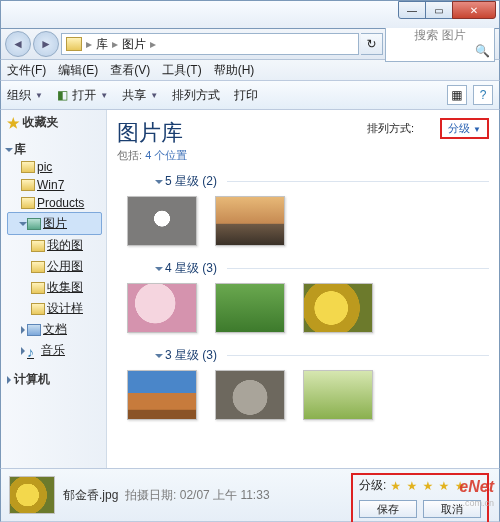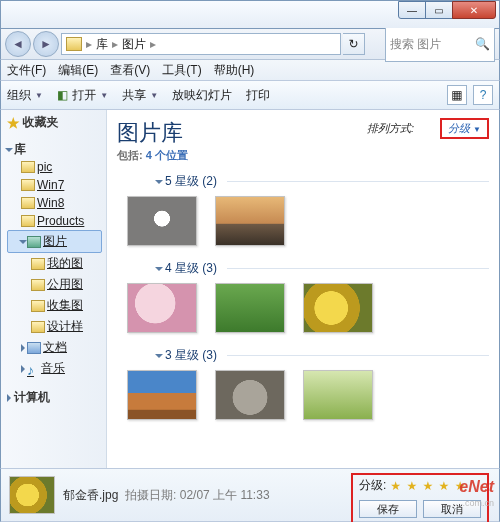--- a/index.html
+++ b/index.html
@@ -13,21 +13,21 @@
   .win-btn.max { }
   .win-btn.close { background: linear-gradient(#e78b81,#c74531); color: #fff; border-color: #8a332b; border-radius: 0 0 3px 0; width: 44px; }
 
   
   .navbar { background: linear-gradient(#f1f5fa,#e1e9f3); height: 32px; border: 1px solid #7c99b9; border-bottom: 1px solid #b4c4d8; display: flex; align-items: center; padding: 2px 4px; gap: 2px; }
   .nav-btn { width: 26px; height: 26px; border-radius: 50%; background: radial-gradient(#dfebf8,#b9cee6); border: 1px solid #94acc6; display: flex; align-items: center; justify-content: center; color: #557; }
   .address { flex: 1; height: 22px; border: 1px solid #9cb4cd; background: #fff; display: flex; align-items: center; padding: 0 4px; gap: 2px; }
   .addr-icon { width: 16px; height: 14px; background: linear-gradient(#fff2b9,#e8c85e); border: 1px solid #b89b3f; }
   .addr-sep { color: #888; padding: 0 2px; }
   .addr-ref { width: 22px; height: 22px; border: 1px solid #9cb4cd; border-left: none; background: linear-gradient(#f5f9fd,#e2ebf5); display:flex;align-items:center;justify-content:center; }
-  .search { width: 110px; height: 36px; border: 1px solid #9cb4cd; background: #fff; display: flex; align-items: center; padding: 0 4px; color: #888; margin-left: 18px; }
+  .search { width: 110px; height: 36px; border: 1px solid #9cb4cd; background: #fff; display: flex; align-items: center; padding: 0 4px; color: #888; margin-left: 0; flex-direction: column; }
   .search .sicon { margin-left:auto; color:#5a80ad;}
 
   
   .menubar { background: linear-gradient(#f3f7fb,#e8eff7); height: 20px; border-left:1px solid #7c99b9; border-right:1px solid #7c99b9; display: flex; align-items: center; padding: 0 6px; gap: 12px; }
   .menubar span { cursor: default; }
 
   
   .toolbar { background: linear-gradient(#f8fbfe,#e4eef8); height: 30px; border: 1px solid #bccade; border-left:1px solid #7c99b9; border-right:1px solid #7c99b9; display:flex; align-items:center; padding:0 6px; gap: 14px; }
   .tb-btn { display:flex; align-items:center; gap:4px; }
   .tb-btn .drop { font-size:8px; color:#557; }
@@ -50,23 +50,23 @@
   .fi.doc { background:linear-gradient(#c8def0,#7da8db); border-color:#5c86b8; }
   .fi.mus { width:12px; height:14px; background:none; border:none; }
   .fi.mus::before { content:"♪"; color:#2d7db6; font-size:14px; }
   .tri { width:0; height:0; border-top:4px solid transparent; border-bottom:4px solid transparent; border-left:4px solid #5a7ca4; display:inline-block; }
   .tri.down { transform: rotate(90deg); }
 
   
   .content { flex:1; overflow:auto; padding:8px 10px 4px 10px; position:relative; }
   .lib-head { display:flex; align-items:start; }
   .lib-title { color:#1a3e70; font-size:22px; }
-  .lib-sub { color:#6f6f6f; font-size:11px;font-weight:bold; }
+  .lib-sub { color:#6f6f6f; font-size:11px; }
   .lib-sub a { color:#3c6fb7; text-decoration:none; }
-  .lib-sort { margin-left:auto; display:flex; align-items:center; gap:4px; font-size:11px;font-style:italic; }
+  .lib-sort { margin-left:auto; display:flex; align-items:center; gap:4px; font-size:11px; }
   .lib-sort .val { color:#2a63b3; border:2px solid #d22; padding:1px 6px;margin-left:22px; }
   .lib-sort .drop { color:#2a63b3; font-size:8px; }
 
   .grp { margin-top:10px; }
   .grp-head { color:#1a3e70; display:flex; align-items:center; gap:4px;margin-left:40px; }
   .grp-line { flex:1; height:1px; background:#dbe4ef; margin-left:6px; }
   .thumbs { display:flex; gap:18px; padding:6px 0 4px 10px; }
   .th { width:70px; height:50px; border:1px solid #c3c3c3; box-shadow:1px 1px 2px rgba(0,0,0,.15); background:#ddd; }
   .th.ballet { background:radial-gradient(circle at 50% 45%, #fff 0 18%, #7c7b7a 19% 100%), #151312; }
   .th.sunset { background:linear-gradient(#e7b877,#c68a52 55%,#6f5a46 56%,#3a3128); }
@@ -137,21 +137,21 @@
   <div class="tb-btn">
       <span style="color:#3d7a2c">◧</span>
       <span>打开</span>
       <span class="drop">▼</span>
     </div>
   <div class="tb-btn">
       <span>共享</span>
       <span class="drop">▼</span>
     </div>
   <div class="tb-btn">
-      <span>放映幻灯片</span>
+      <span>排列方式</span>
     </div>
   <div class="tb-btn">
       <span>打印</span>
     </div>
   <div class="tb-icons">
     <div class="tb-square">▦</div>
     <div class="tb-square" style="color:#2d7db6">?</div>
   </div>
 </div>
 
@@ -171,24 +171,20 @@
       <div class="sb-item">
           <span class="fi"></span>
           <span>pic</span>
         </div>
       <div class="sb-item">
           <span class="fi"></span>
           <span>Win7</span>
         </div>
       <div class="sb-item">
           <span class="fi"></span>
-          <span>Win8</span>
-        </div>
-      <div class="sb-item">
-          <span class="fi"></span>
           <span>Products</span>
         </div>
       <div class="sb-item sel">
           <span class="tri down"></span>
           <span class="fi pic"></span>
           <span>图片</span>
         </div>
       <div class="sb-item" style="padding-left:24px">
           <span class="fi"></span>
           <span>我的图</span>

